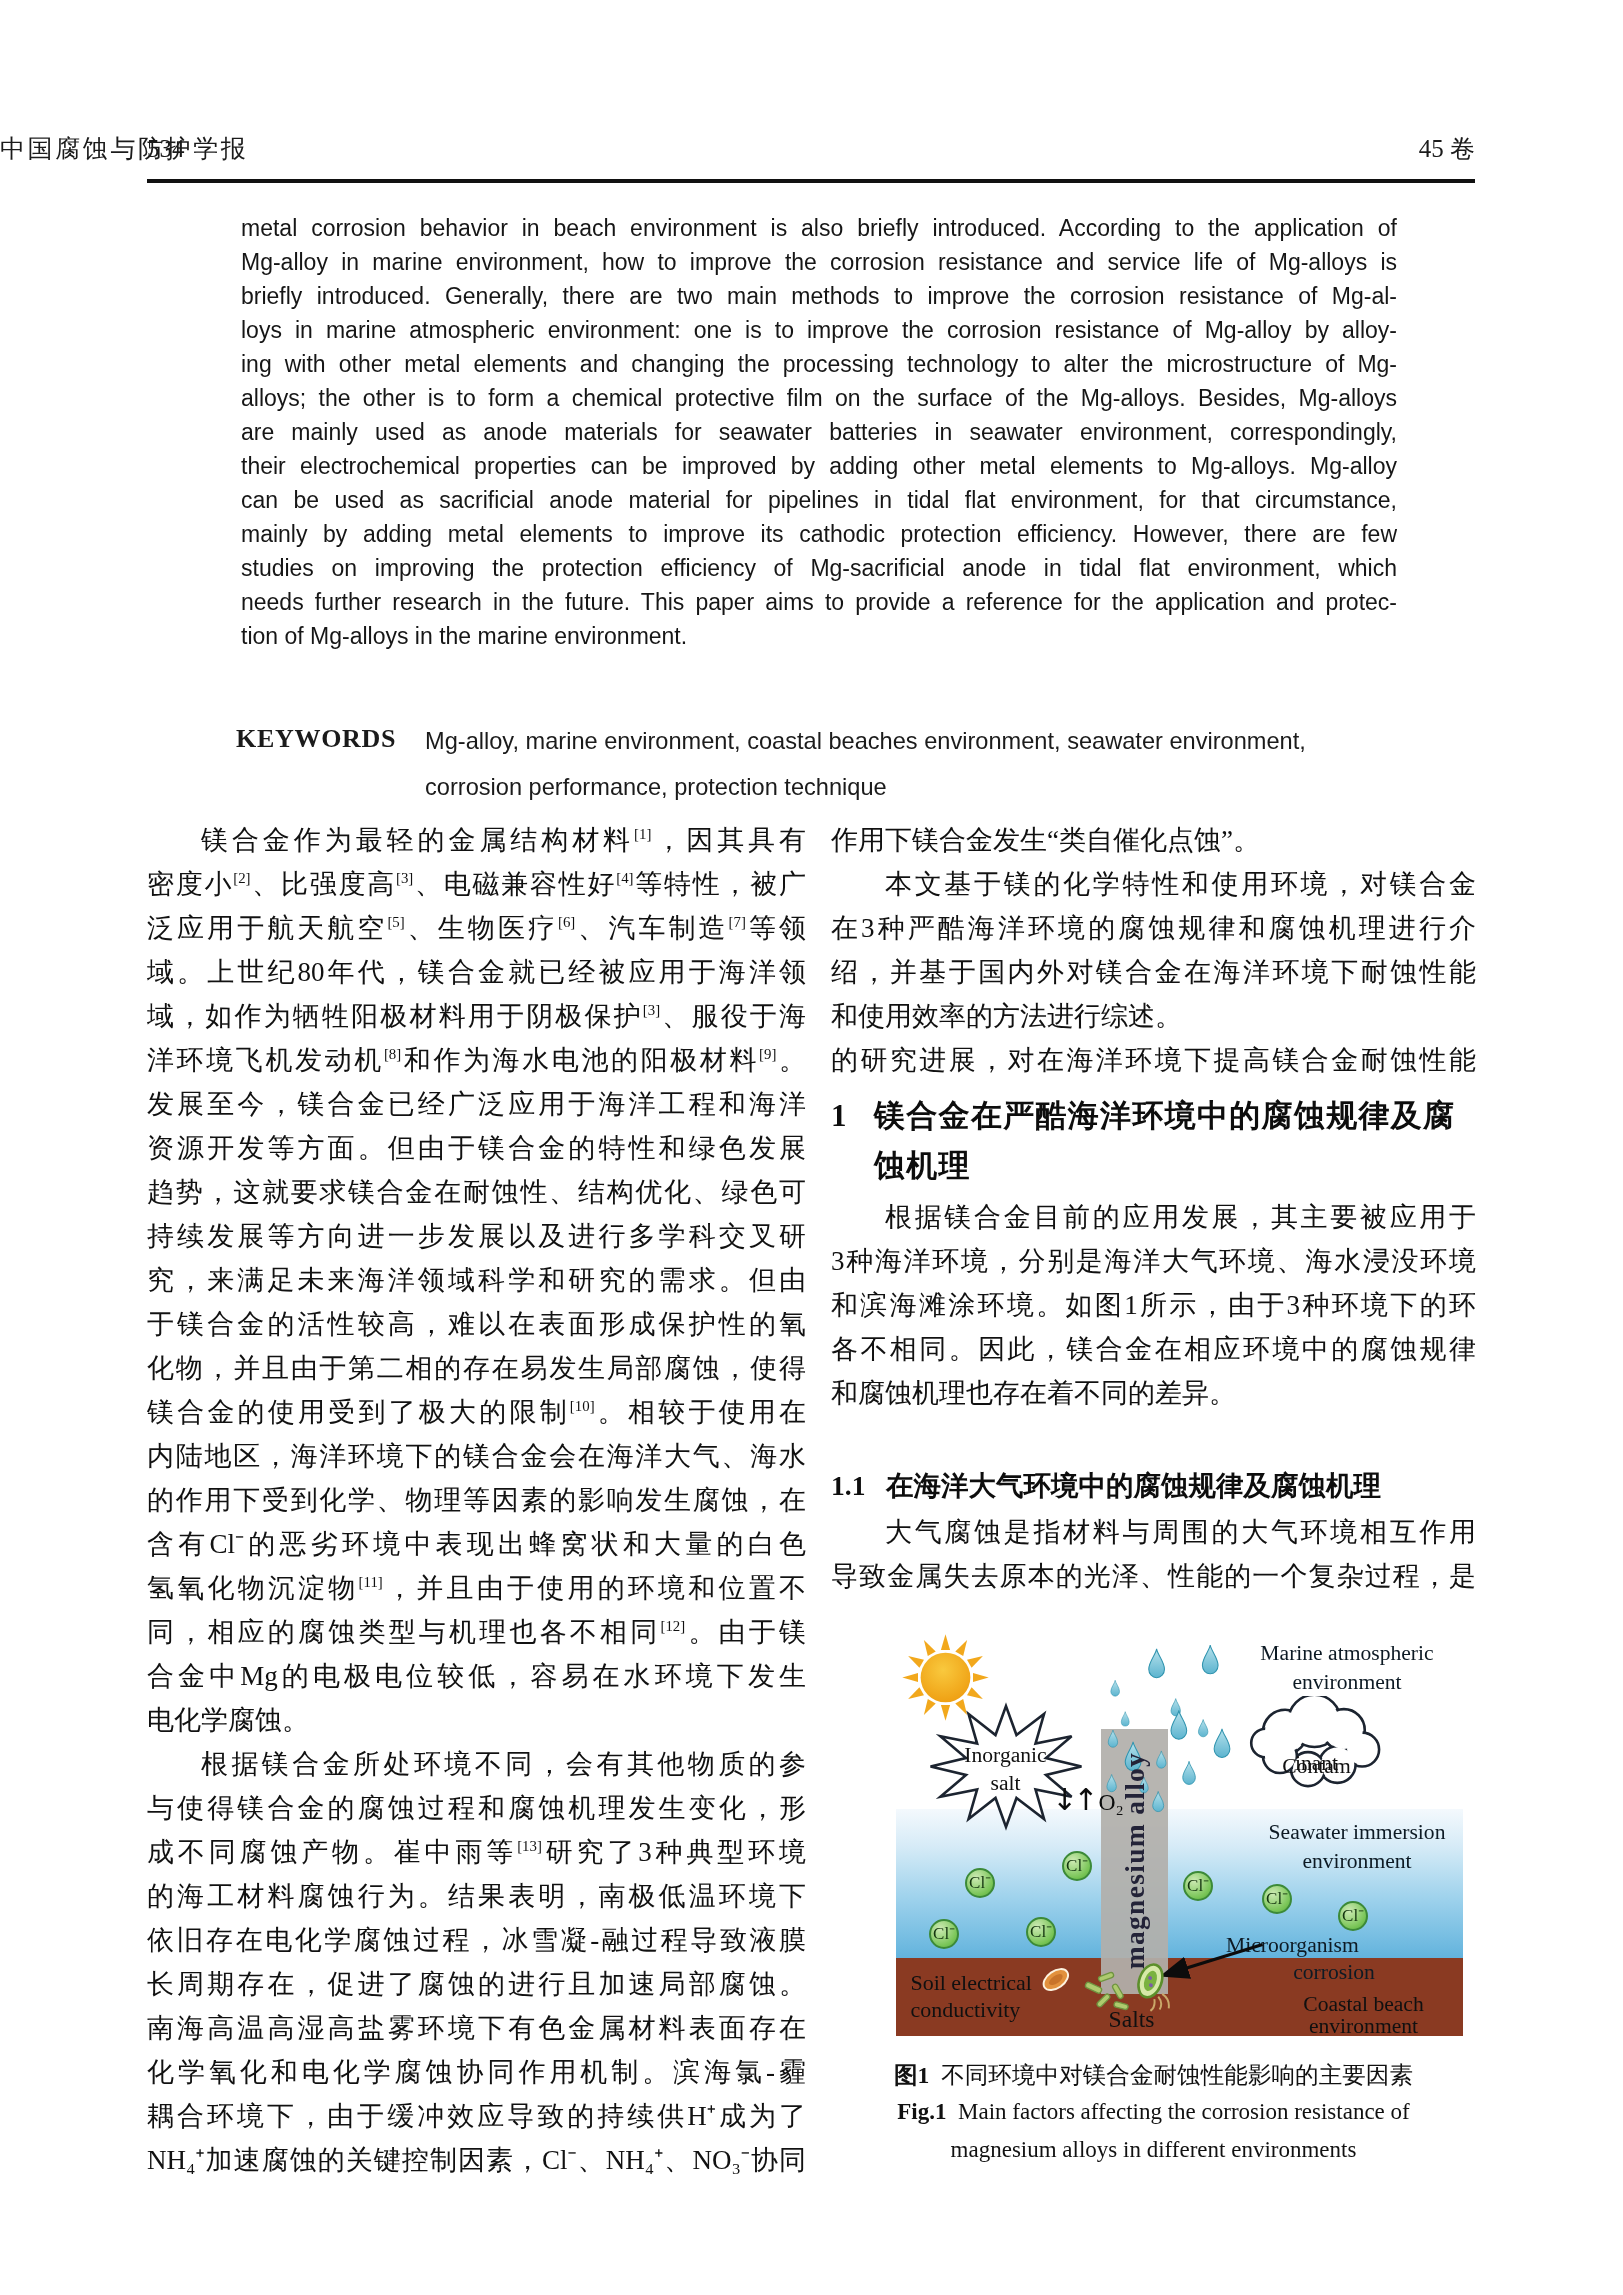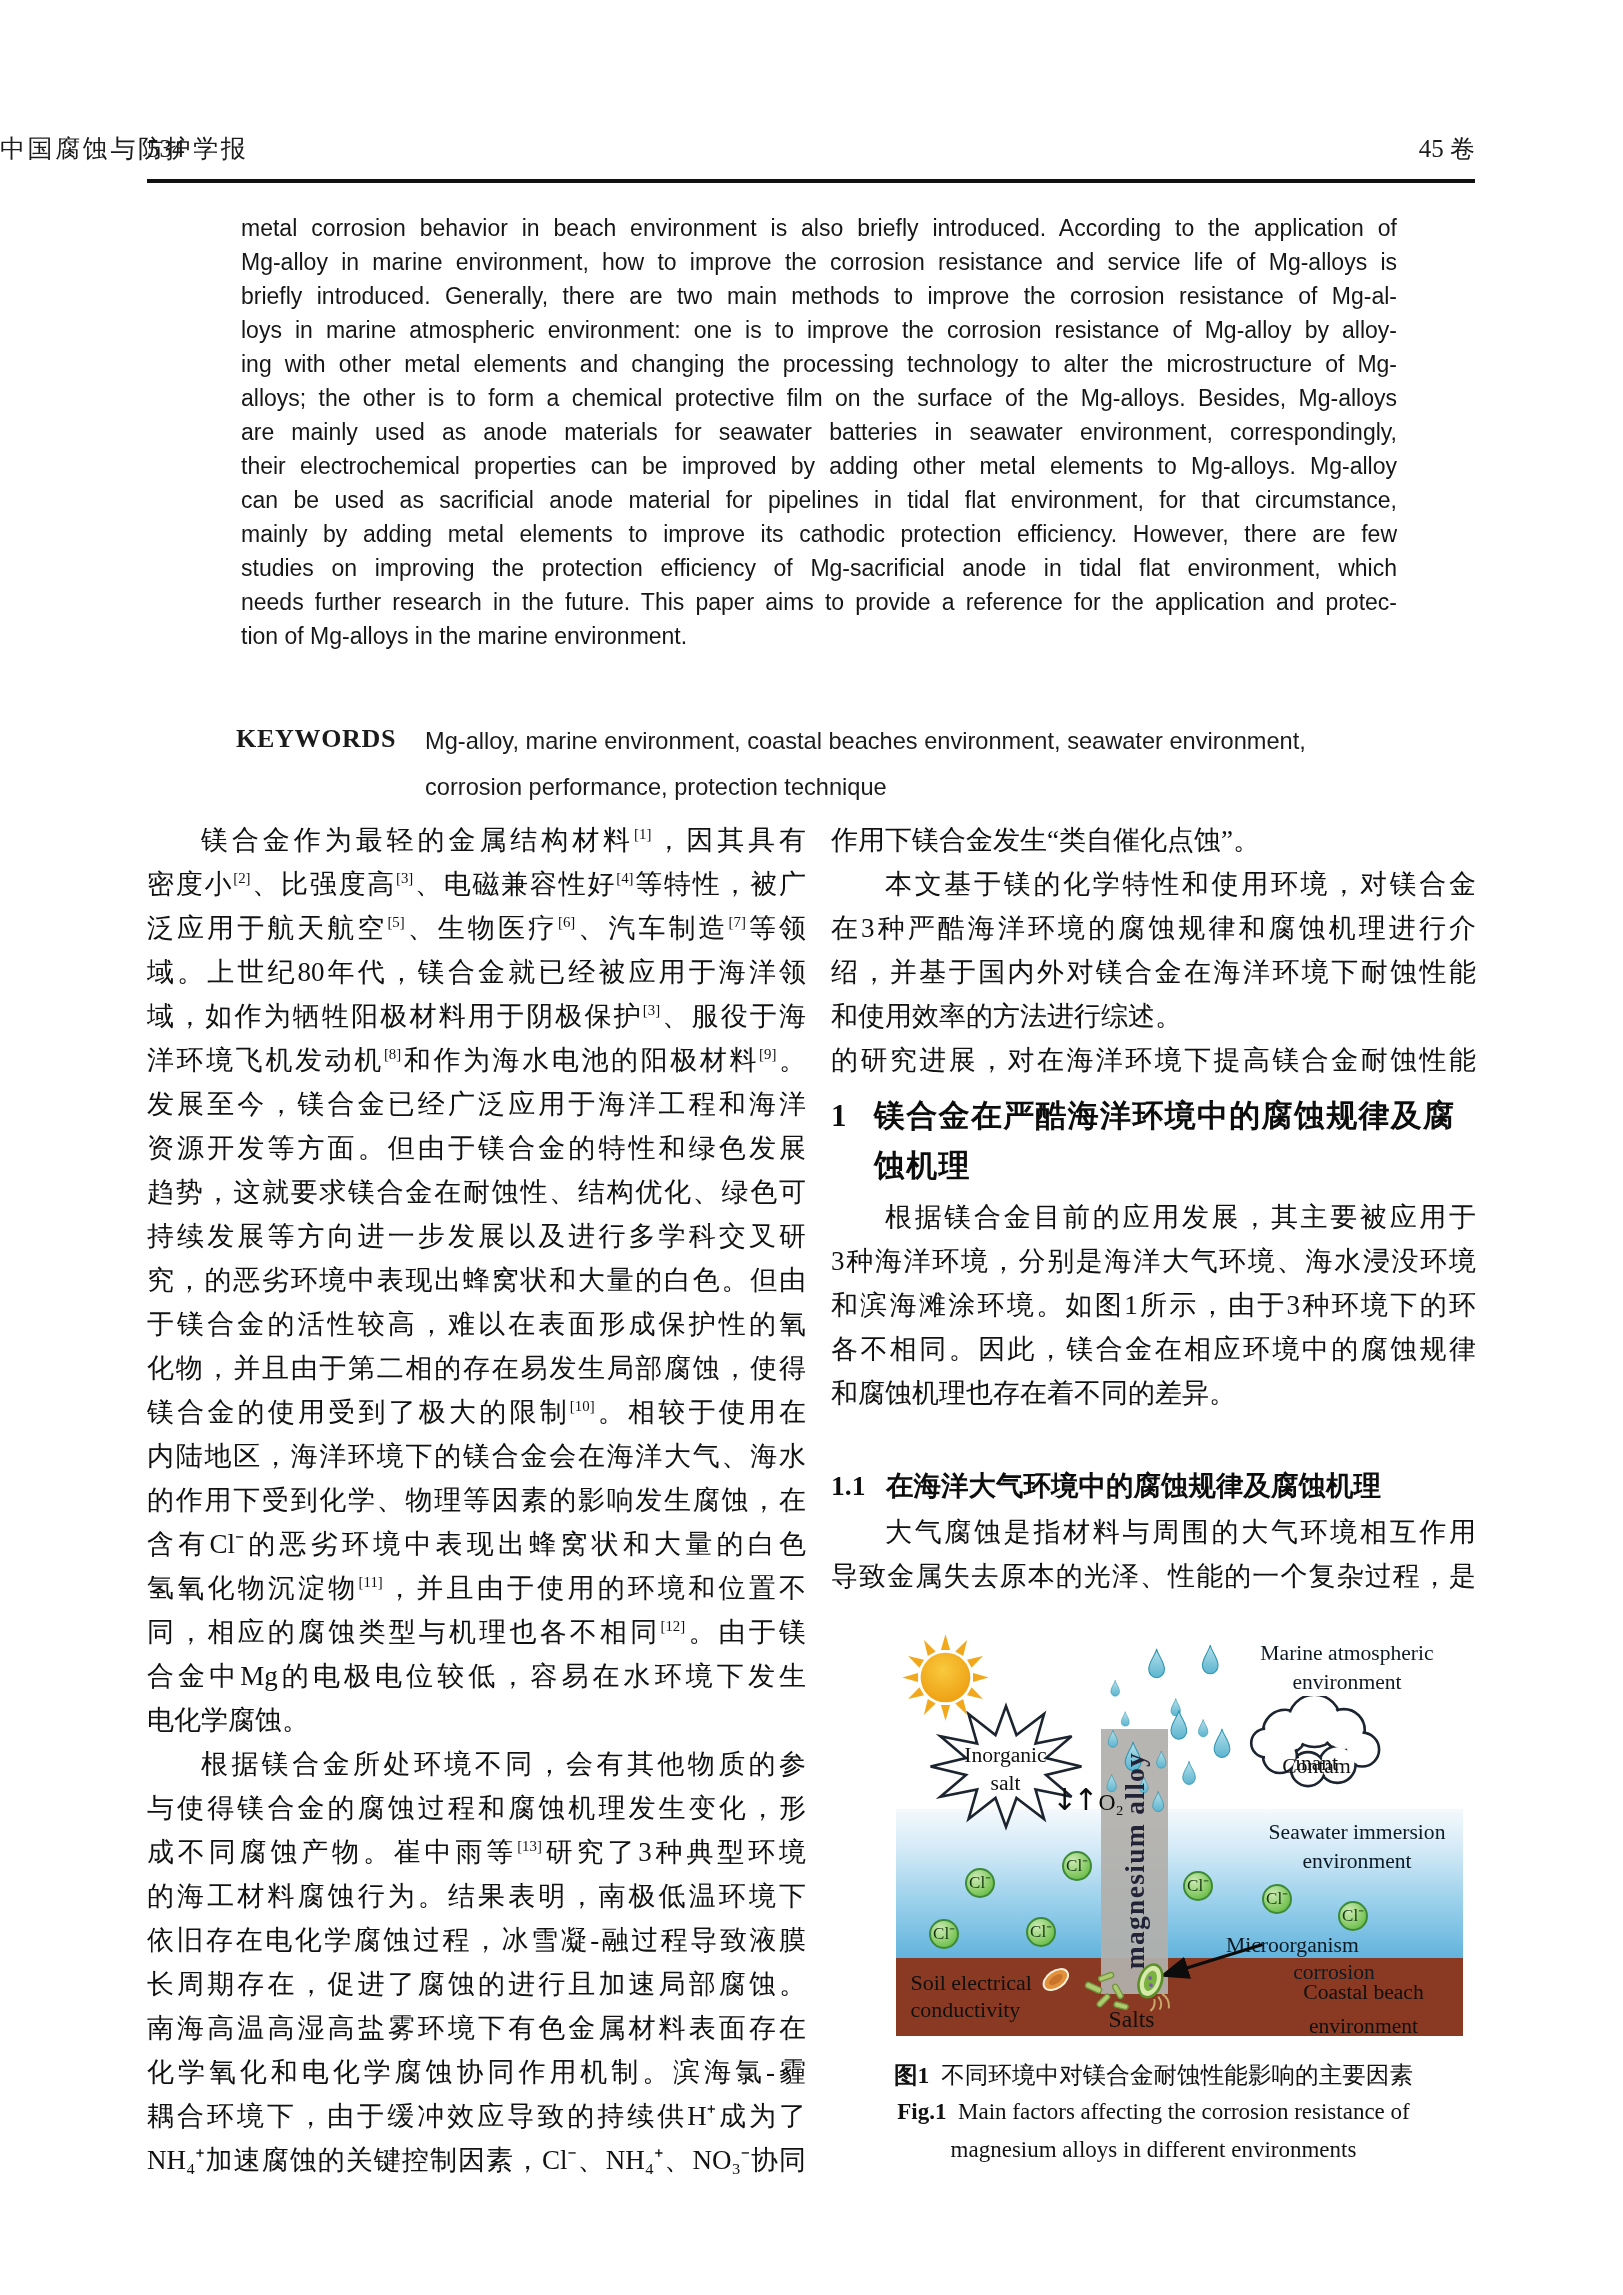--- a/index.html
+++ b/index.html
@@ -101,21 +101,21 @@
     <div class="cn-line ind">镁合金作为最轻的金属结构材料<sup>[1]</sup>，因其具有</div>
     <div class="cn-line">密度小<sup>[2]</sup>、比强度高<sup>[3]</sup>、电磁兼容性好<sup>[4]</sup>等特性，被广</div>
     <div class="cn-line">泛应用于航天航空<sup>[5]</sup>、生物医疗<sup>[6]</sup>、汽车制造<sup>[7]</sup>等领</div>
     <div class="cn-line">域。上世纪80年代，镁合金就已经被应用于海洋领</div>
     <div class="cn-line">域，如作为牺牲阳极材料用于阴极保护<sup>[3]</sup>、服役于海</div>
     <div class="cn-line">洋环境飞机发动机<sup>[8]</sup>和作为海水电池的阳极材料<sup>[9]</sup>。</div>
     <div class="cn-line">发展至今，镁合金已经广泛应用于海洋工程和海洋</div>
     <div class="cn-line">资源开发等方面。但由于镁合金的特性和绿色发展</div>
     <div class="cn-line">趋势，这就要求镁合金在耐蚀性、结构优化、绿色可</div>
     <div class="cn-line">持续发展等方向进一步发展以及进行多学科交叉研</div>
-    <div class="cn-line">究，的恶劣环境中表现出蜂窝状和大量的白色。但由</div>
+    <div class="cn-line">究，来满足未来海洋领域科学和研究的需求。但由</div>
     <div class="cn-line">于镁合金的活性较高，难以在表面形成保护性的氧</div>
     <div class="cn-line">化物，并且由于第二相的存在易发生局部腐蚀，使得</div>
     <div class="cn-line">镁合金的使用受到了极大的限制<sup>[10]</sup>。相较于使用在</div>
     <div class="cn-line">内陆地区，海洋环境下的镁合金会在海洋大气、海水</div>
     <div class="cn-line">的作用下受到化学、物理等因素的影响发生腐蚀，在</div>
     <div class="cn-line">含有Cl⁻的恶劣环境中表现出蜂窝状和大量的白色</div>
     <div class="cn-line">氢氧化物沉淀物<sup>[11]</sup>，并且由于使用的环境和位置不</div>
     <div class="cn-line">同，相应的腐蚀类型与机理也各不相同<sup>[12]</sup>。由于镁</div>
     <div class="cn-line">合金中Mg的电极电位较低，容易在水环境下发生</div>
     <div class="cn-line end">电化学腐蚀。</div>
@@ -295,21 +295,21 @@
         <ellipse cx="180" cy="32" rx="9" ry="16" fill="#7ab240"></ellipse>
         <circle cx="178" cy="28" r="3" fill="#7b5ea7"></circle>
           <circle cx="183" cy="38" r="3" fill="#7b5ea7"></circle>
       </g>
       <path d="M192 56 q8 10 2 20 M198 52 q12 8 10 22 M186 60 q2 12 -6 18" fill="none" stroke="#caa86a" stroke-width="3"></path>
     </svg>
 
     <div class="flabel dark" style="left:14.4px;top:359px;width:196px;text-align:left;font-size:22px;">Soil electrical</div>
     <div class="flabel dark" style="left:14.4px;top:386px;width:196px;text-align:left;font-size:22px;">conductivity</div>
     <div class="flabel dark" style="left:183px;top:395px;width:105px;font-size:23.6px;">Salts</div>
-    <div class="flabel dark" style="left:366px;top:368px;width:203px;">Coastal beach</div>
+    <div class="flabel dark" style="left:366px;top:380px;width:203px;">Coastal beach</div>
     <div class="flabel dark" style="left:366px;top:402px;width:203px;">environment</div>
   </div>
 
   <div class="cap cap-cn">
     <span class="b">图1</span> <span>不同环境中对镁合金耐蚀性能影响的主要因素</span>
   </div>
   <div class="cap cap-en1">
     <span class="b">Fig.1</span> <span>Main factors affecting the corrosion resistance of</span>
   </div>
   <div class="cap cap-en2">magnesium alloys in different environments</div>

